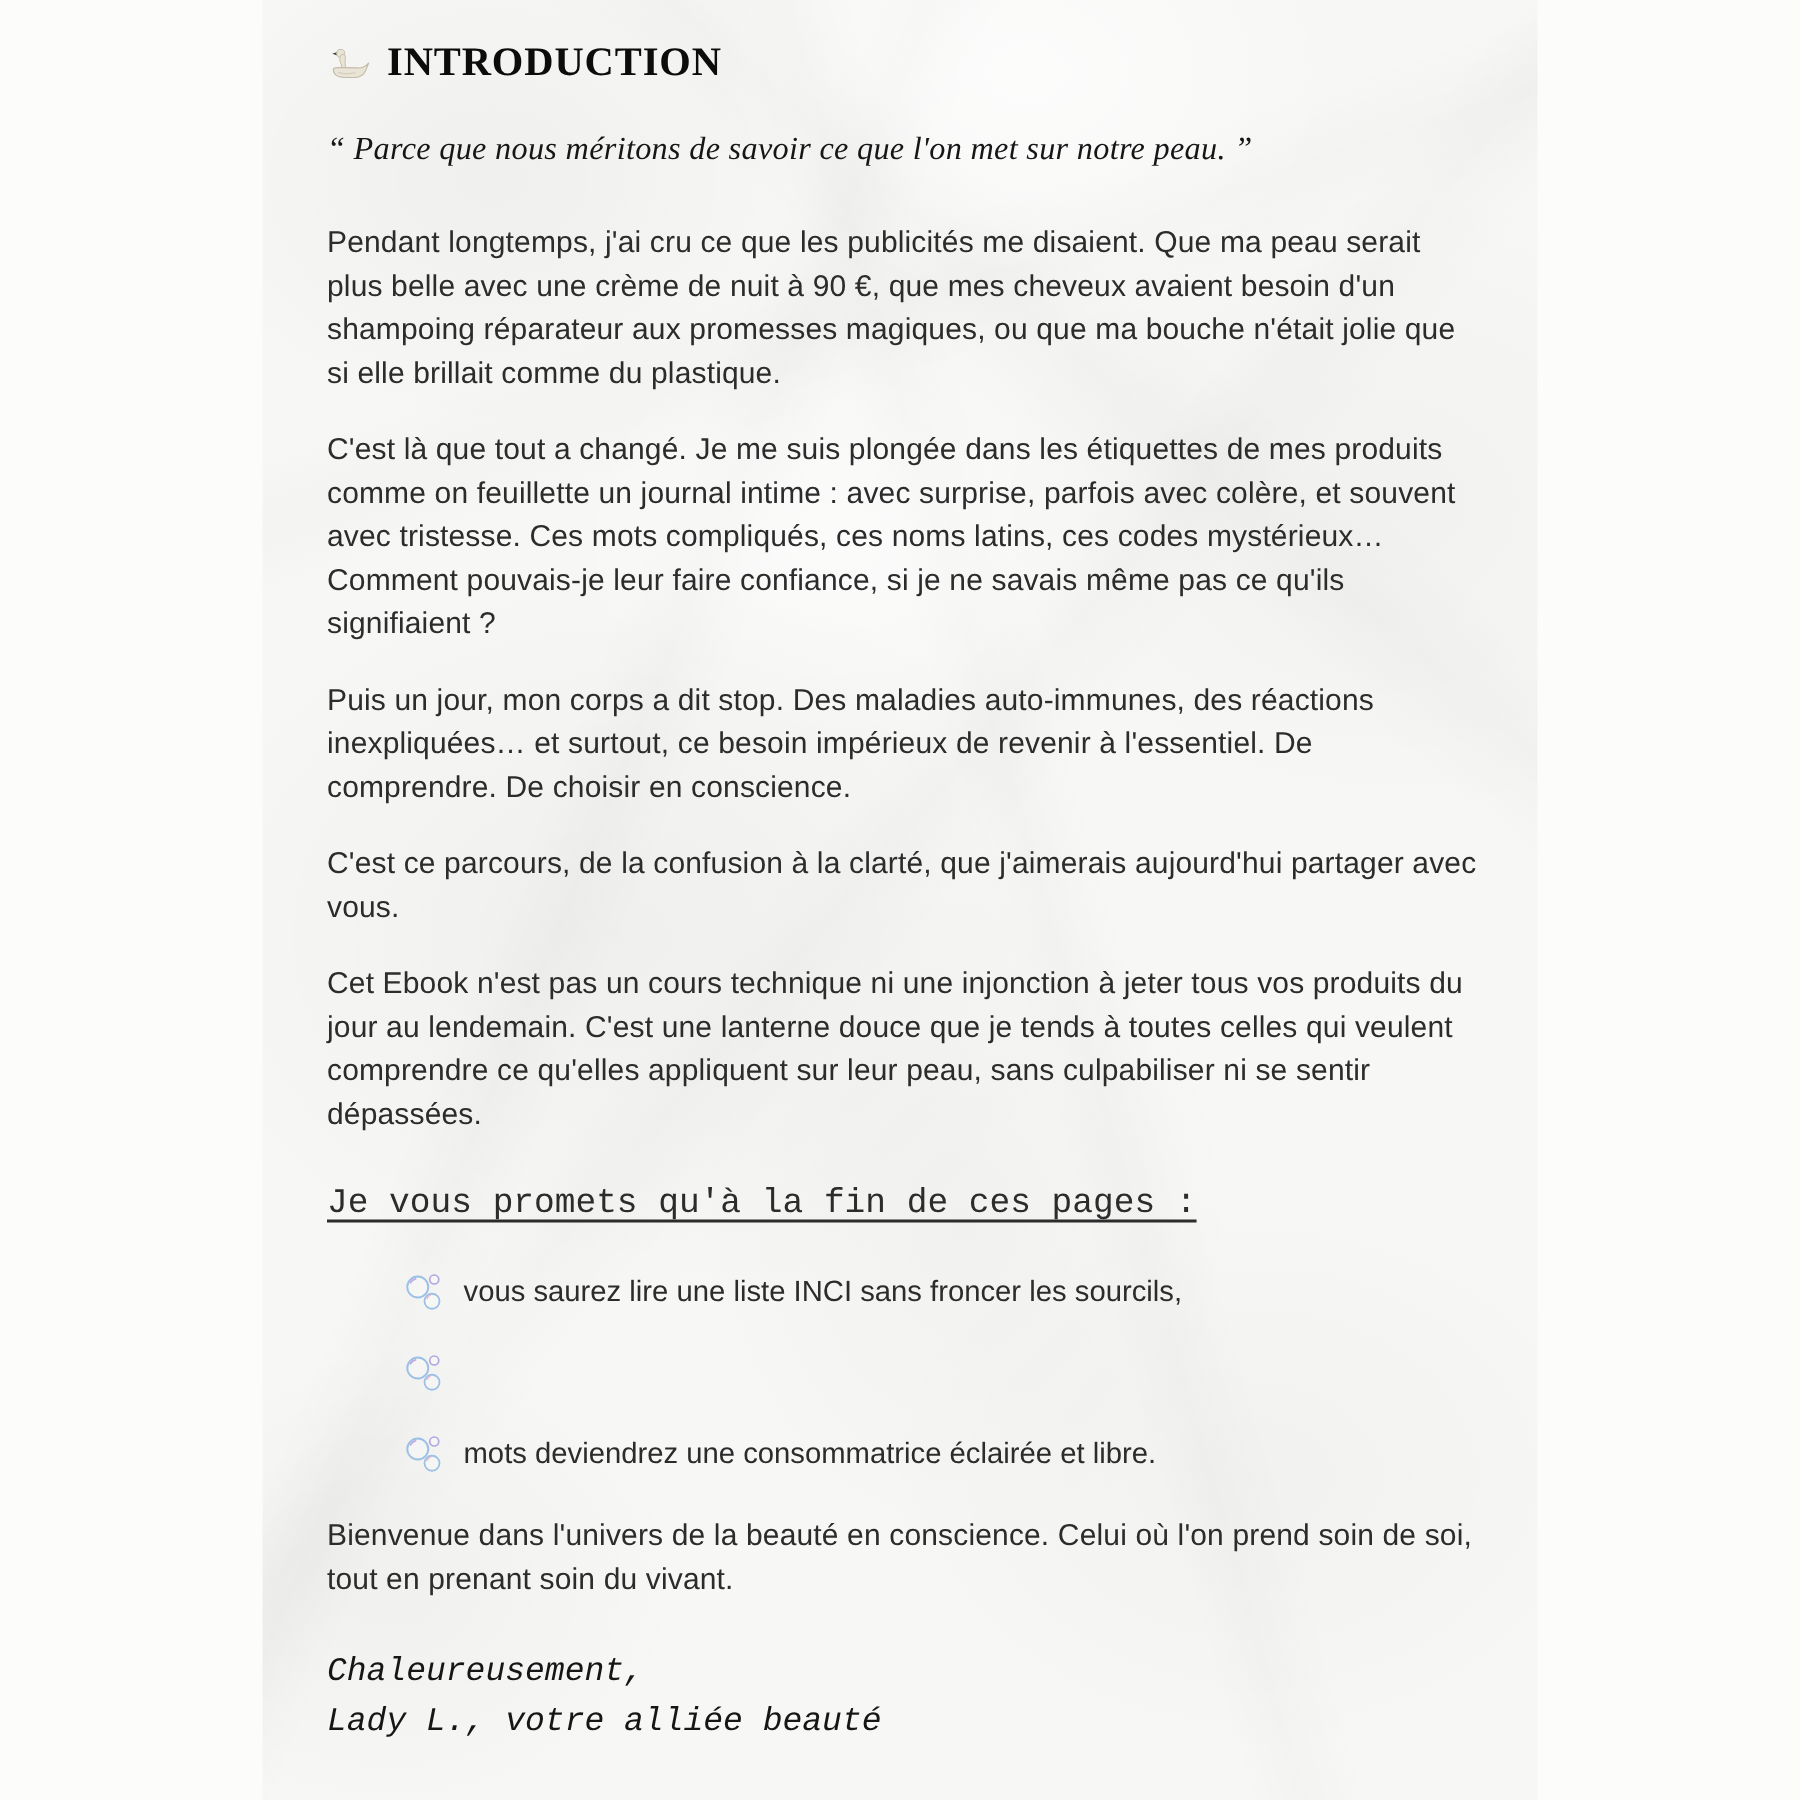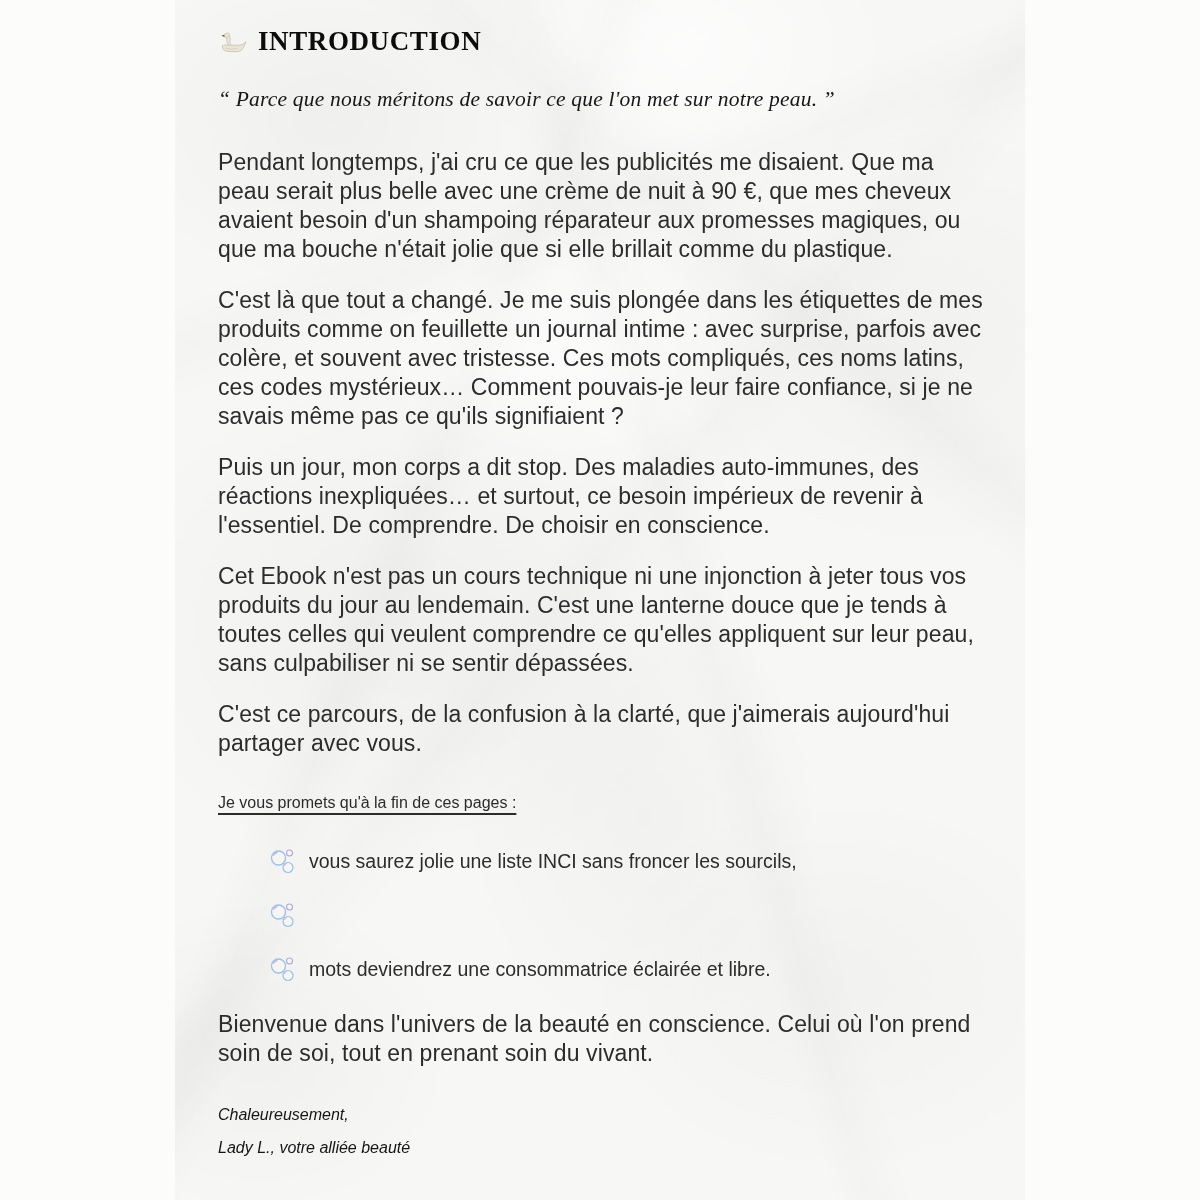--- a/index.html
+++ b/index.html
@@ -50,51 +50,52 @@
     font-style: italic;
     font-size: 21.5px;
     color: #161616;
     letter-spacing: 0.2px;
     margin-bottom: 36px;
     white-space: nowrap;
     margin-top: 24px;
   }
   .body-par {
     width: 768px;
-    font-size: 23px;
+    font-size: 20px;
     line-height: 29px;
     letter-spacing: 0.1px;
     color: #2c2c2c;
     margin-bottom: 22px;
   }
   .promise {
-    font-size: 16px;
+    font-size: 23px;
     line-height: 29px;
     color: #2c2c2c;
     margin: 30px 0 30px;
     text-decoration: underline;
     text-decoration-thickness: 1.5px;
     text-underline-offset: 5px;
+    font-family: Liberation Mono, monospace;
   }
   .bullets { list-style: none; }
   .bullets li {
     display: flex;
     align-items: center;
     gap: 13px;
     margin-left: 52px;
     margin-bottom: 26px;
     font-size: 19.5px;
     line-height: 29px;
     color: #2c2c2c;
   }
   .icon-bubbles { display: inline-flex; width: 26px; height: 27px; flex: 0 0 auto; }
   .signature {
-    font-family: Liberation Sans, sans-serif;
+    font-family: Liberation Mono, monospace;
     font-style: italic;
-    font-size: 16px;
+    font-size: 22px;
     line-height: 33px;
     color: #161616;
     margin-top: 30px;
   }
   .closing { margin-bottom: 4px; }
 </style>
 </head>
 <body>
 
 <div class="canvas">
@@ -112,37 +113,37 @@
           </svg>
         </span>
         <span>INTRODUCTION</span>
       </h1>
 
       <p class="quote">“ Parce que nous méritons de savoir ce que l'on met sur notre peau. ”</p>
 
       <p class="body-par">Pendant longtemps, j'ai cru ce que les publicités me disaient. Que ma peau serait plus belle avec une crème de nuit à 90 €, que mes cheveux avaient besoin d'un shampoing réparateur aux promesses magiques, ou que ma bouche n'était jolie que si elle brillait comme du plastique.</p>
       <p class="body-par">C'est là que tout a changé. Je me suis plongée dans les étiquettes de mes produits comme on feuillette un journal intime : avec surprise, parfois avec colère, et souvent avec tristesse. Ces mots compliqués, ces noms latins, ces codes mystérieux… Comment pouvais-je leur faire confiance, si je ne savais même pas ce qu'ils signifiaient ?</p>
       <p class="body-par">Puis un jour, mon corps a dit stop. Des maladies auto-immunes, des réactions inexpliquées… et surtout, ce besoin impérieux de revenir à l'essentiel. De comprendre. De choisir en conscience.</p>
+      <p class="body-par">C'est ce parcours, de la confusion à la clarté, que j'aimerais aujourd'hui partager avec vous.</p>
       <p class="body-par">Cet Ebook n'est pas un cours technique ni une injonction à jeter tous vos produits du jour au lendemain. C'est une lanterne douce que je tends à toutes celles qui veulent comprendre ce qu'elles appliquent sur leur peau, sans culpabiliser ni se sentir dépassées.</p>
-      <p class="body-par">C'est ce parcours, de la confusion à la clarté, que j'aimerais aujourd'hui partager avec vous.</p>
 
       <p class="promise">Je vous promets qu'à la fin de ces pages :</p>
 
       <ul class="bullets">
         <li>
           <span class="icon-bubbles">
             <svg viewBox="0 0 26 27" width="26" height="27" aria-hidden="true">
               <circle cx="8.5" cy="10" r="7" fill="rgba(255,255,255,0.25)" stroke="#9cc0e6" stroke-width="1.3"></circle>
               <path d="M3.6,7.2 A5.5,5.5 0 0 1 7,4.6" fill="none" stroke="#c0abe2" stroke-width="1.2" stroke-linecap="round"></path>
               <circle cx="19.5" cy="5" r="3" fill="rgba(255,255,255,0.25)" stroke="#b3a5df" stroke-width="1.1"></circle>
               <circle cx="18" cy="19.5" r="5" fill="rgba(255,255,255,0.25)" stroke="#9cc0e6" stroke-width="1.2"></circle>
               <path d="M14.6,17.6 A4,4 0 0 1 16.8,15.4" fill="none" stroke="#e8b7d0" stroke-width="1" stroke-linecap="round"></path>
             </svg>
           </span>
-          <span>vous saurez jolie une liste INCI sans froncer les sourcils,</span>
+          <span>vous saurez lire une liste INCI sans froncer les sourcils,</span>
         </li>
         <li>
           <span class="icon-bubbles">
             <svg viewBox="0 0 26 27" width="26" height="27" aria-hidden="true">
               <circle cx="8.5" cy="10" r="7" fill="rgba(255,255,255,0.25)" stroke="#9cc0e6" stroke-width="1.3"></circle>
               <path d="M3.6,7.2 A5.5,5.5 0 0 1 7,4.6" fill="none" stroke="#c0abe2" stroke-width="1.2" stroke-linecap="round"></path>
               <circle cx="19.5" cy="5" r="3" fill="rgba(255,255,255,0.25)" stroke="#b3a5df" stroke-width="1.1"></circle>
               <circle cx="18" cy="19.5" r="5" fill="rgba(255,255,255,0.25)" stroke="#9cc0e6" stroke-width="1.2"></circle>
               <path d="M14.6,17.6 A4,4 0 0 1 16.8,15.4" fill="none" stroke="#e8b7d0" stroke-width="1" stroke-linecap="round"></path>
             </svg>

